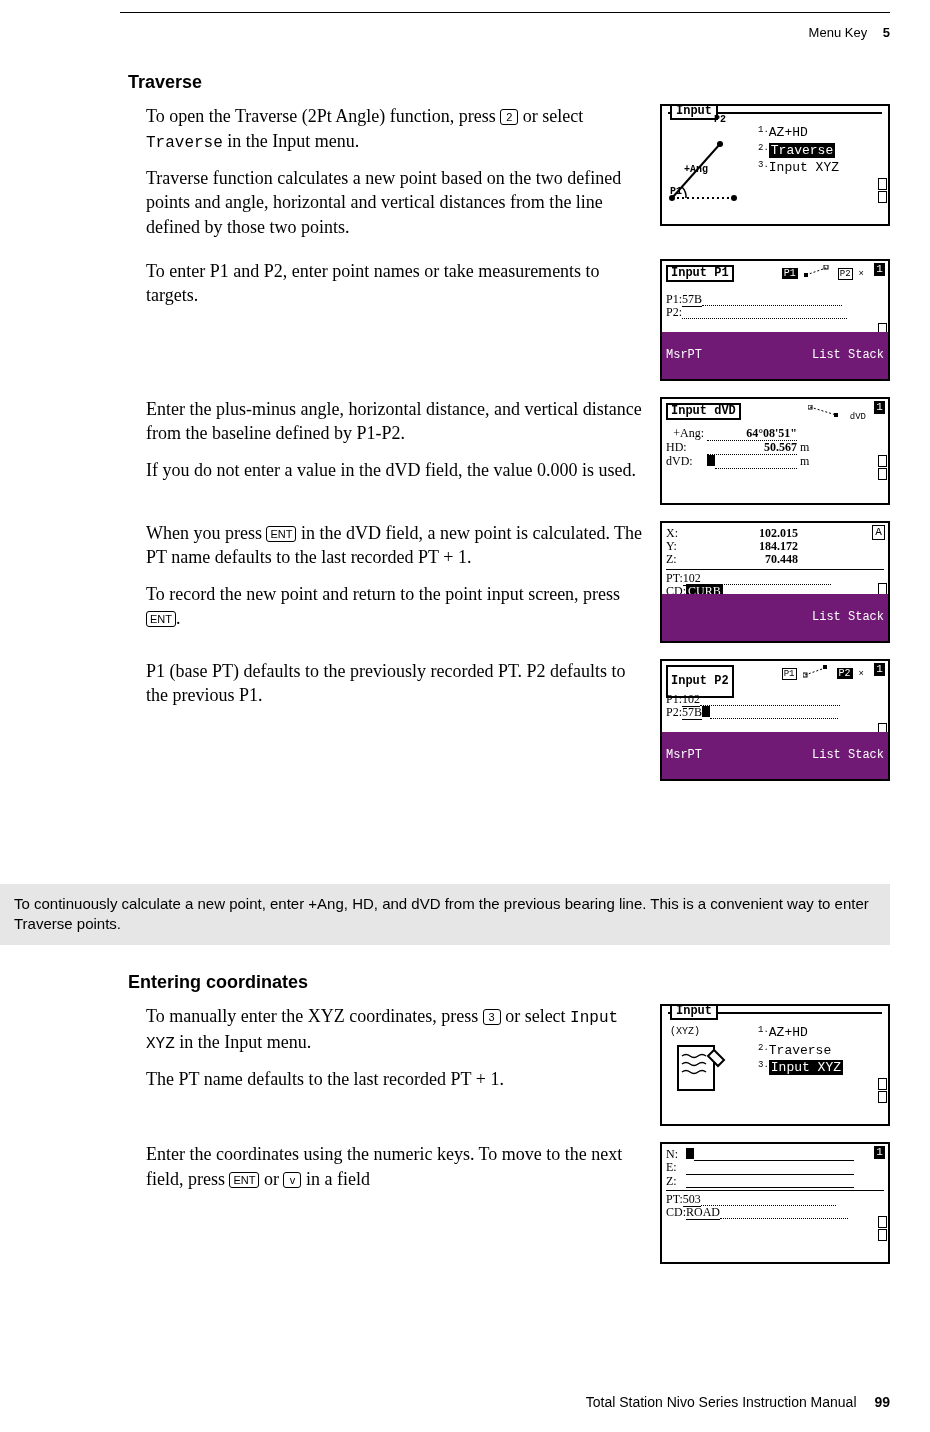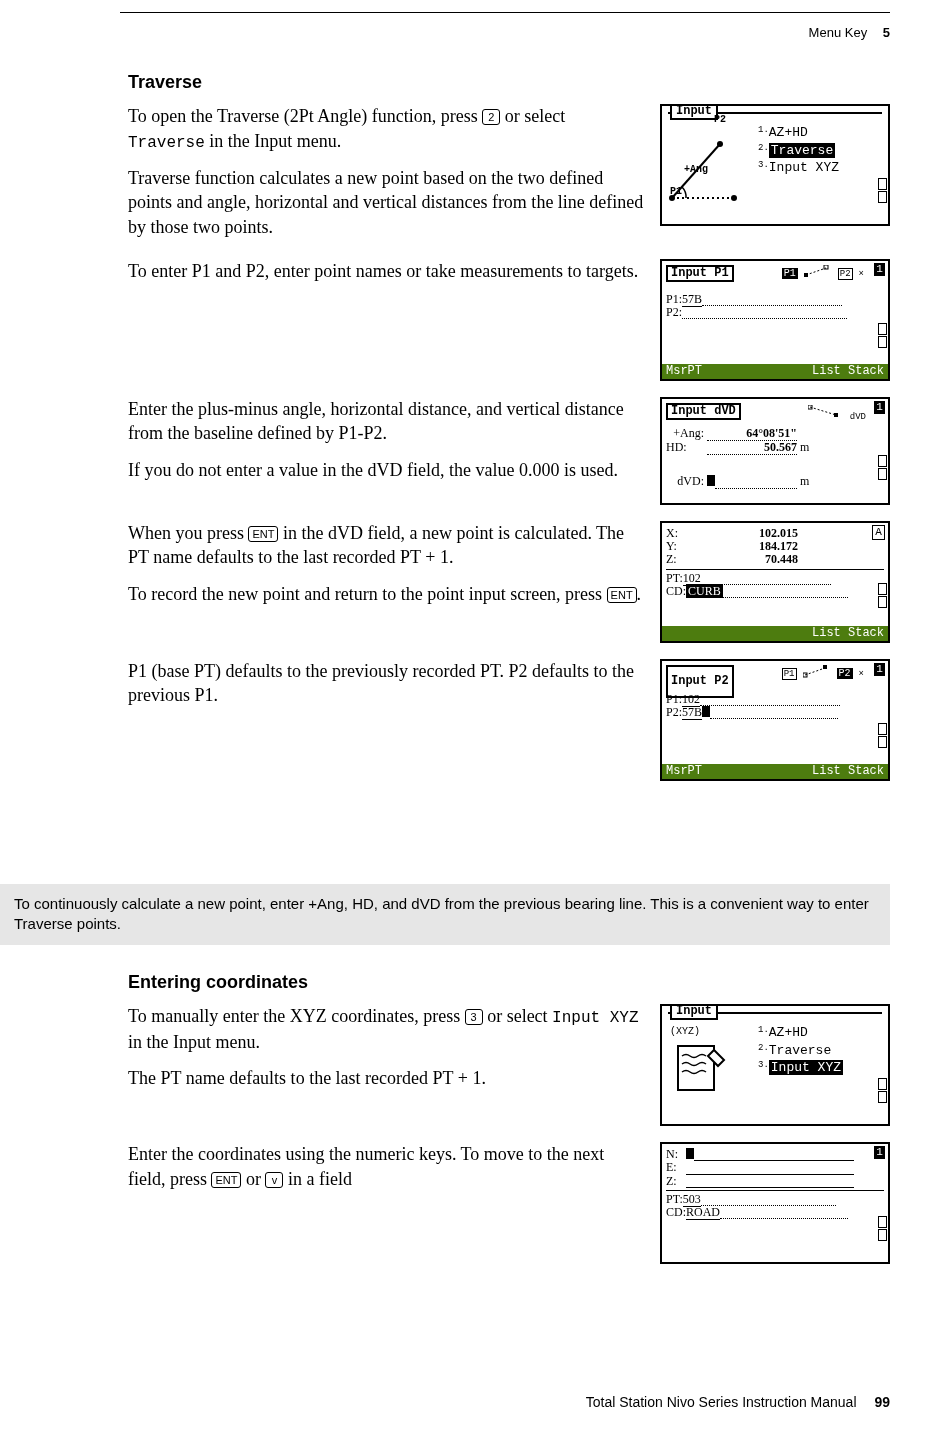--- a/index.html
+++ b/index.html
@@ -53,21 +53,21 @@
   .row {
     display: flex;
     align-items: flex-start;
     gap: 16px;
     margin-bottom: 8px;
   }
   .txtcol {
     flex: 1 1 auto;
   }
   .txtcol p {
-    margin: 0 0 12px 0;
+    margin: 0 0 12px 18px;
   }
   .screen {
     flex: 0 0 230px;
     height: 122px;
     border: 2px solid #000;
     box-sizing: border-box;
     font-family: "Lucida Console", "Courier New", monospace;
     font-size: 12px;
     line-height: 1.1;
     position: relative;
@@ -128,25 +128,25 @@
   }
   .inv {
     background: #000;
     color: #fff;
     padding: 0 2px;
   }
   .scr-bottombar {
     position: absolute;
     left: 0; right: 0; bottom: 0;
     height: 15px;
-    background: #4d7c0f;
+    background: #701a75;
     color: #fff;
     display: flex;
     justify-content: space-between;
-    padding: 0 4px;
+    padding: 16px 4px;
     font-size: 12px;
     align-items: center;
   }
   .scr-body {
     position: absolute;
     left: 4px; right: 4px; top: 20px; bottom: 16px; font-family: Liberation Serif, serif;
   }
   .scr-line { white-space: pre; }
   .dots {
     border-bottom: 1px dotted #000;
@@ -275,21 +275,21 @@
           <svg width="36" height="14">
               <line x1="2" y1="2" x2="28" y2="10" stroke="#000" stroke-dasharray="2,2"></line>
               <rect x="0" y="0" width="4" height="4" fill="none" stroke="#000"></rect>
               <rect x="26" y="8" width="4" height="4" fill="#000"></rect>
             </svg>
           <span>dVD</span>
         </div>
         <div class="scr-body" style="top:28px;">
           <div class="scr-line dvdline"><span style="display:inline-block;width:38px;text-align:right;">+Ang:</span> <span class="val">64°08'51"</span></div>
           <div class="scr-line dvdline"><span style="display:inline-block;width:38px;">HD:</span> <span class="val">50.567</span> <span>m</span></div>
-          <div class="scr-line dvdline"><span style="display:inline-block;width:38px;text-align:right;margin-top:20px;">dVD:</span> <span class="cursor"></span><span class="dots" style="width:82px;"></span> <span>m</span></div>
+          <div class="scr-line dvdline"><span style="display:inline-block;width:38px;">dVD:</span> <span class="cursor"></span><span class="dots" style="width:82px;"></span> <span>m</span></div>
         </div>
         <div class="batt" style="top:56px;"></div>
       </div>
     </div>
 
     <div class="row">
       <div class="txtcol">
         <p>
           <span>When you press </span><span class="key">ENT</span><span> in the dVD field, a new point is calculated. The PT name defaults to the last recorded PT + 1.</span>
         </p>

